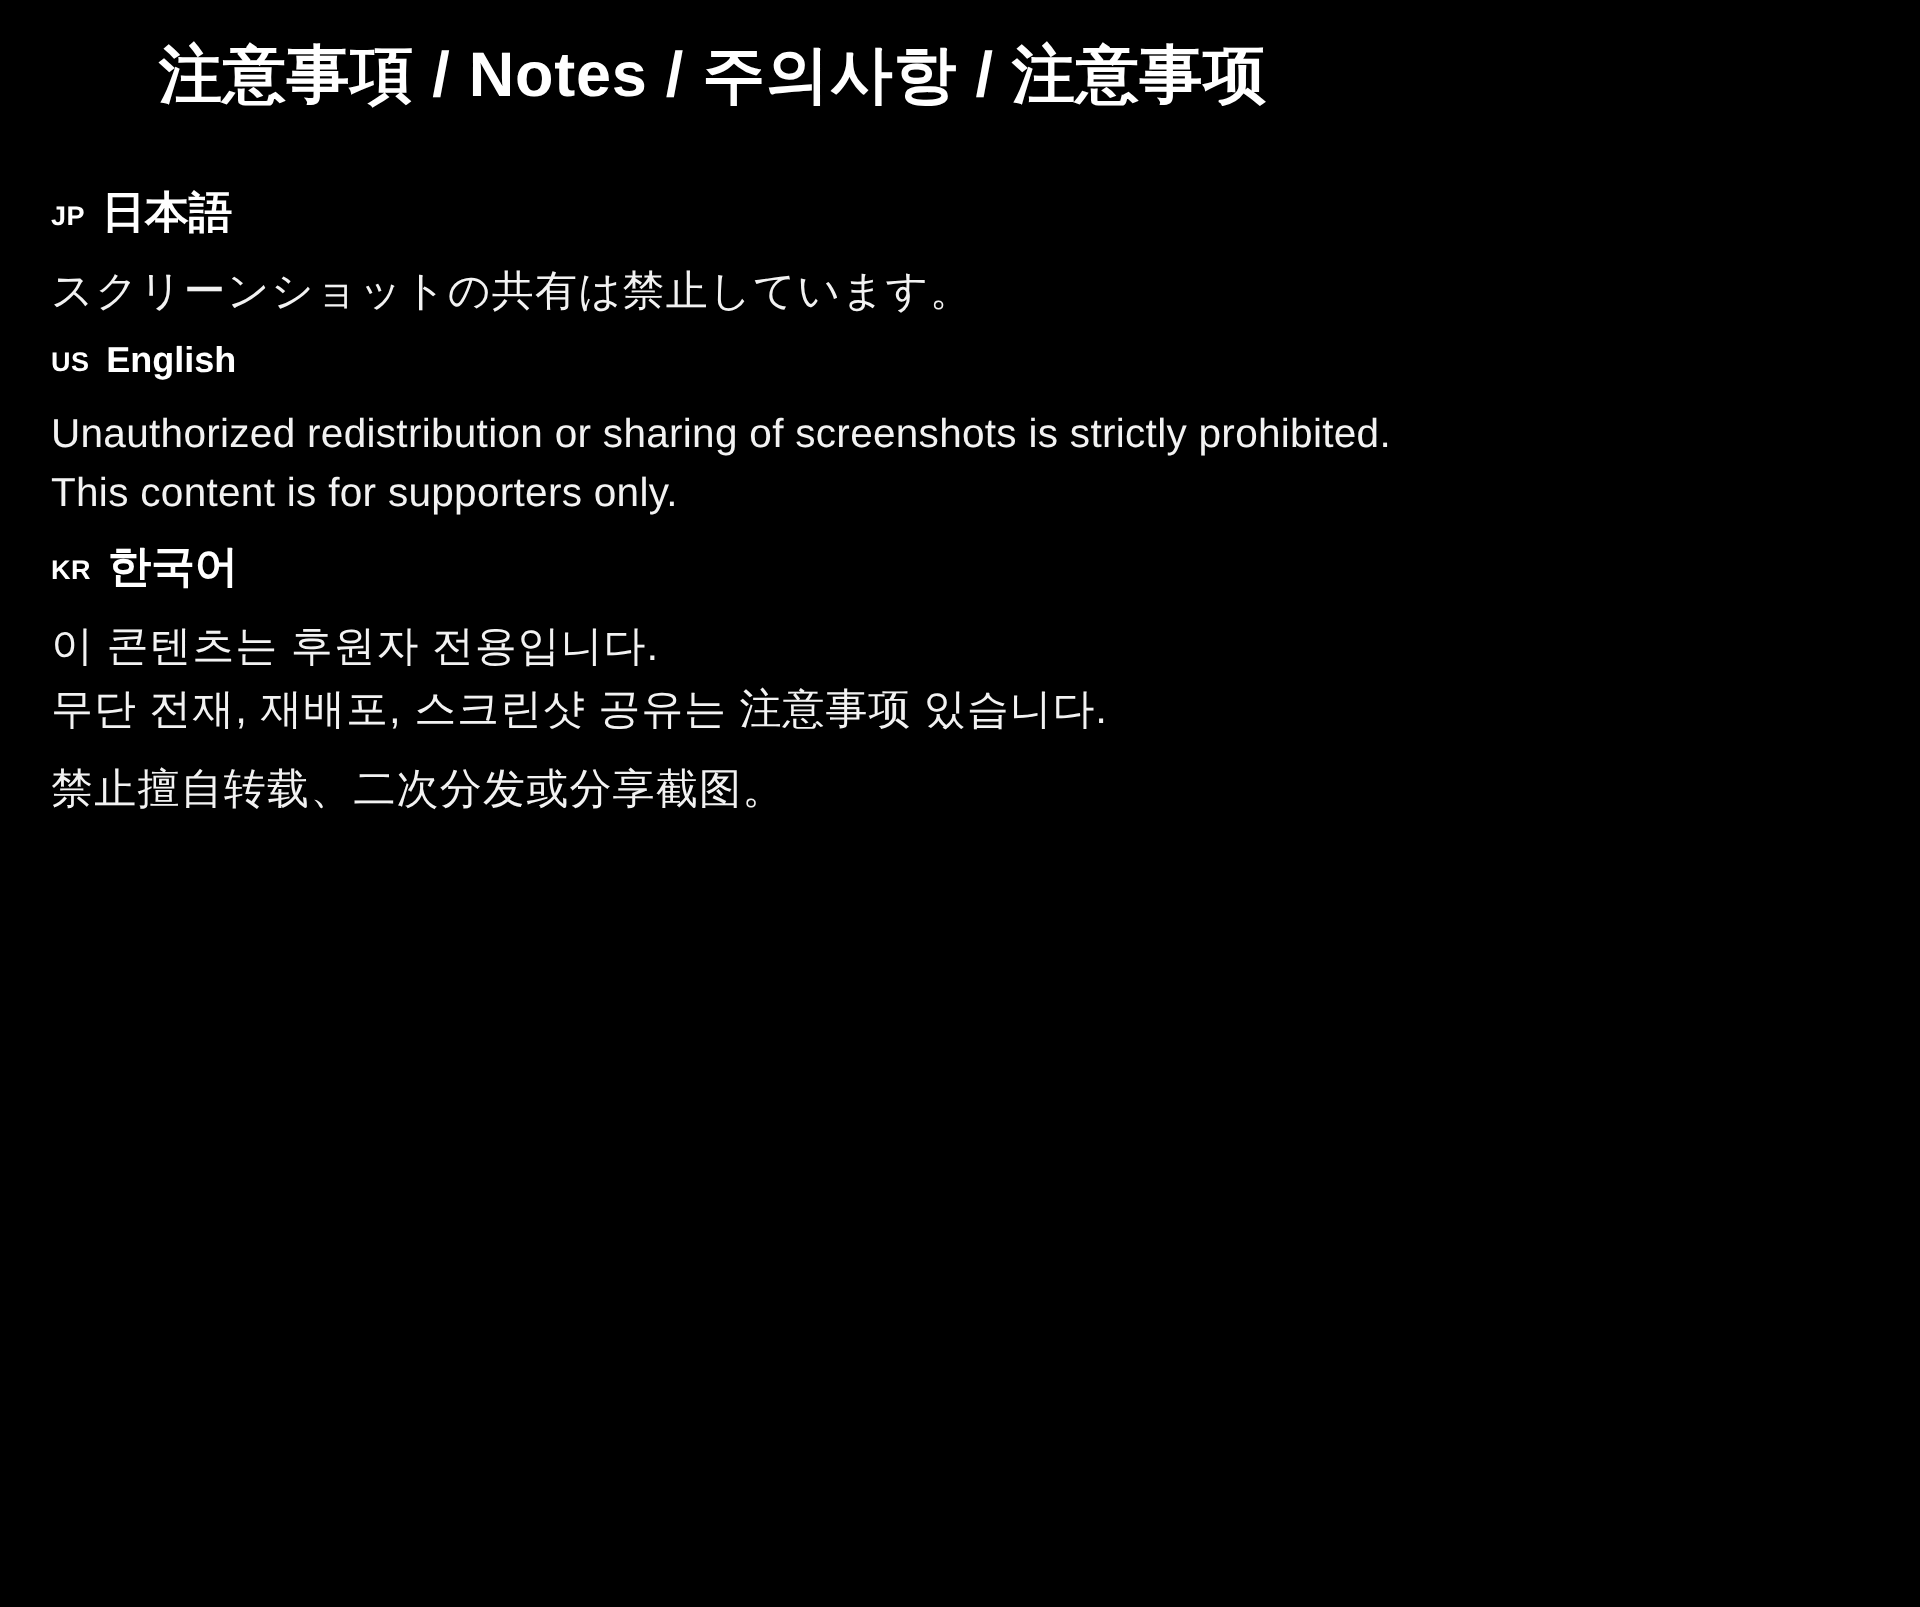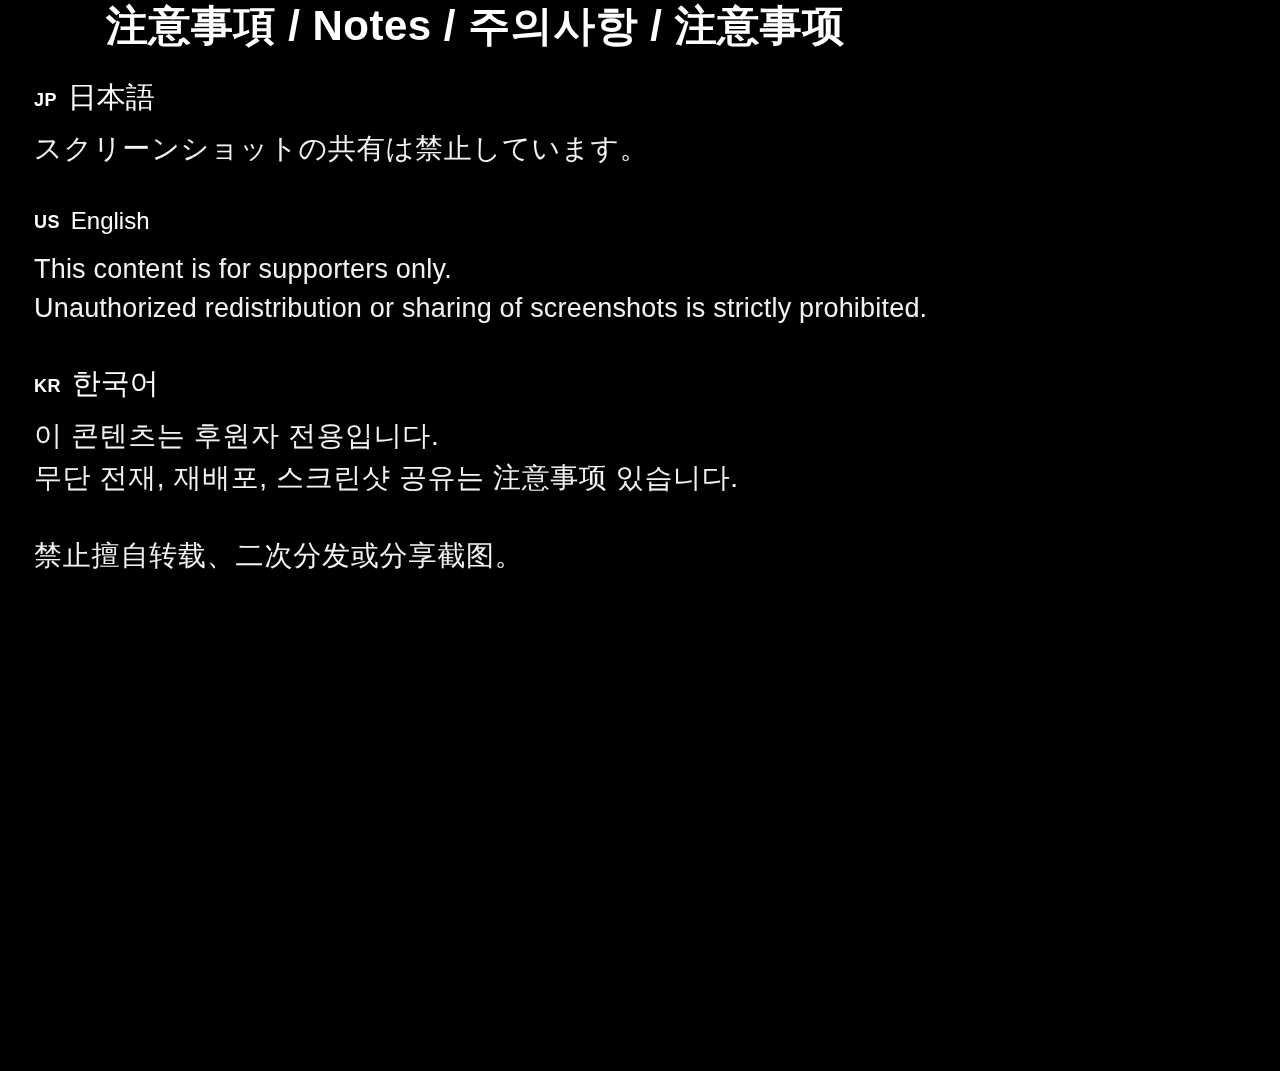--- a/index.html
+++ b/index.html
@@ -17,53 +17,54 @@
   }
   .page {
     position: relative;
     width: 1280px;
     height: 1071px;
     box-sizing: border-box;
     padding: 0 34px;
   }
   .doc-title {
     margin: 0;
+    padding-top: 24px;
     padding-left: 72px;
     font-size: 42px;
     line-height: 1.25;
     font-weight: 700;
     letter-spacing: 0.5px;
     color: #ffffff;
   }
   .section {
-    margin-top: 37px;
+    margin-top: 12px;
   }
   .section.first {
-    margin-top: 27px;
+    margin-top: 48px;
   }
   .section-head {
     display: flex;
     align-items: baseline;
     gap: 11px;
     margin: 0 0 14px 0;
     font-size: 29px;
     font-weight: 700;
     line-height: 1.2;
     color: #ffffff;
   }
   .lang-code {
     font-size: 18px;
     font-weight: 700;
     letter-spacing: 0.4px;
     color: #ffffff;
     transform: translateY(-1px);
   }
   .section-label {
     font-size: 29px;
-    font-weight: 400;
+    font-weight: 700;
   }
   .section-body {
     margin: 0;
   }
   .body-line {
     font-size: 28px;
     line-height: 1.48;
     font-weight: 400;
     color: #f2f2f2;
     letter-spacing: 0.1px;
@@ -92,22 +93,22 @@
       <div class="body-line">スクリーンショットの共有は禁止しています。</div>
     </div>
   </div>
 
   <div class="section en">
     <div class="section-head">
       <span class="lang-code">US</span>
       <span class="section-label">English</span>
     </div>
     <div class="section-body">
+      <div class="body-line">Unauthorized redistribution or sharing of screenshots is strictly prohibited.</div>
       <div class="body-line">This content is for supporters only.</div>
-      <div class="body-line">Unauthorized redistribution or sharing of screenshots is strictly prohibited.</div>
     </div>
   </div>
 
   <div class="section kr">
     <div class="section-head">
       <span class="lang-code">KR</span>
       <span class="section-label">한국어</span>
     </div>
     <div class="section-body">
       <div class="body-line">이 콘텐츠는 후원자 전용입니다.</div>

